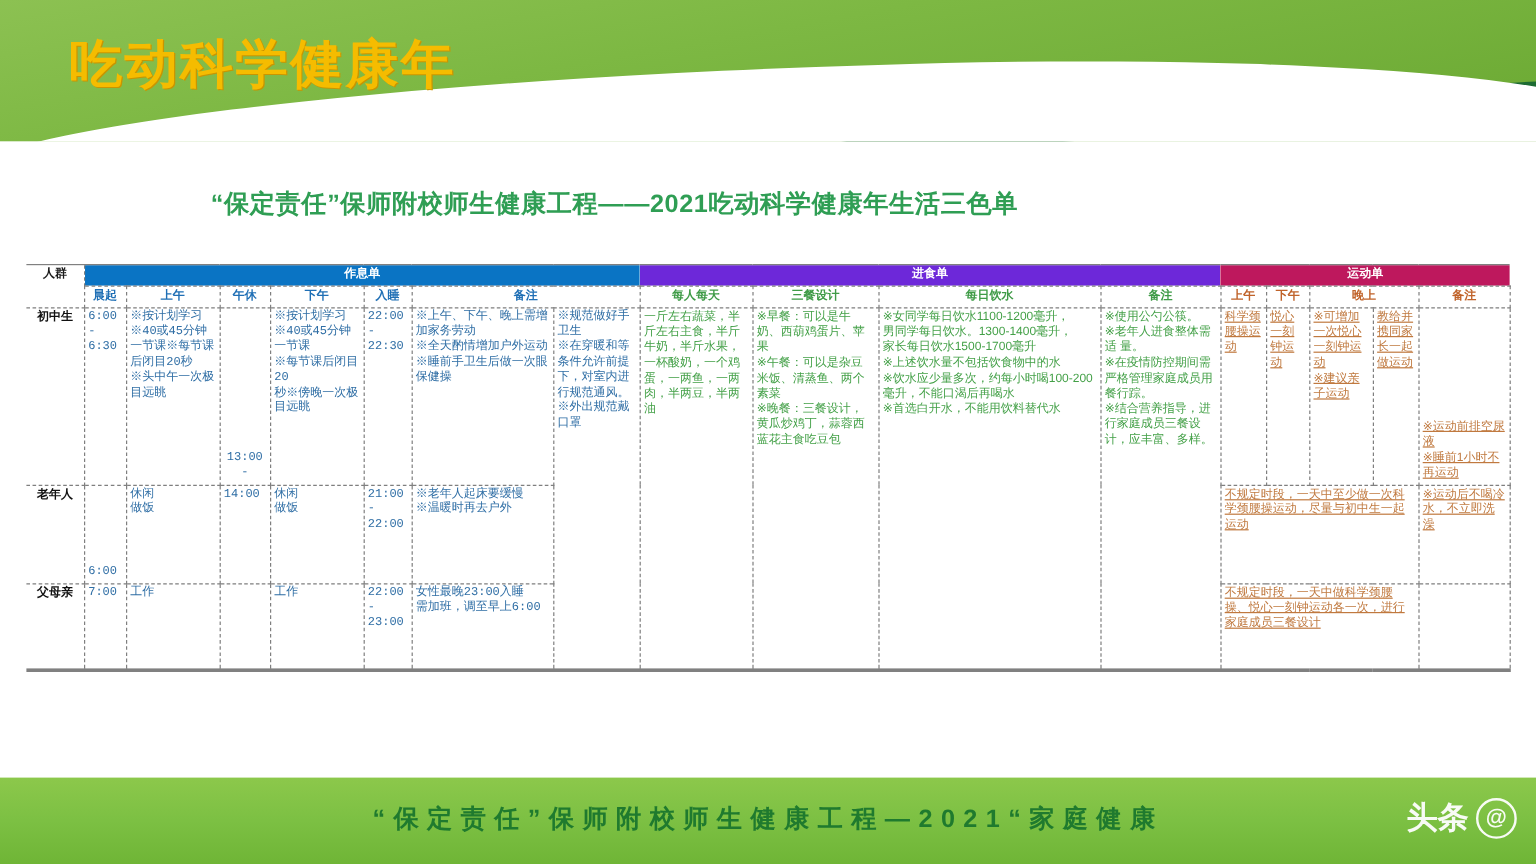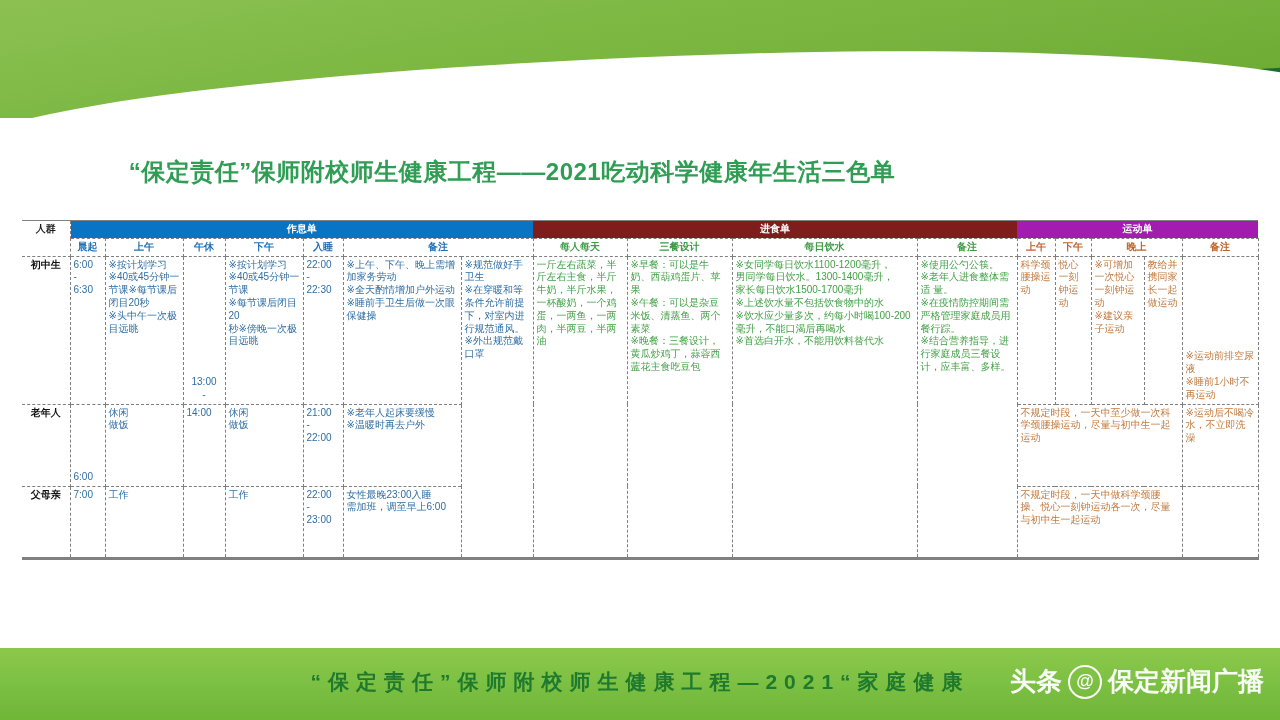--- a/index.html
+++ b/index.html
@@ -38,21 +38,21 @@
     color:#f5bc00;
     letter-spacing:2px;
     text-shadow:1px 1px 0 #c99500;
     z-index:5;
   }
 
   
   .main-title{
     position:absolute;left:0;top:156px;width:1024px;
     text-align:center;
-    font-size:24px;font-weight:bold;
+    font-size:21px;font-weight:bold;
     color:#2f9e54;
     letter-spacing:0.5px;
   }
 
   
   .table-wrap{
     position:absolute;left:22px;top:220px;width:1236px;
   }
   table.sheet{
     border-collapse:collapse;
@@ -73,22 +73,22 @@
   .grp{
     text-align:center;
     color:#ffffff;
     font-size:12.5px;
     font-weight:bold;
     border:none !important;
     padding:6px 0 7px 0;
     vertical-align:middle;
   }
   .grp-rest{background:#0a74c4;}
-  .grp-eat{background:#7f1d1d;}
-  .grp-move{background:#a21caf;}
+  .grp-eat{background:#6d28d9;}
+  .grp-move{background:#be185d;}
 
   .corner{
     vertical-align:bottom;
     text-align:center;
     font-size:12px;
     font-weight:bold;
     color:#1a1a1a;
     border-left:none !important;
     border-top:none !important;
     padding-bottom:4px;
@@ -108,23 +108,23 @@
 
   .rowhead{
     text-align:center;
     font-size:12px;
     font-weight:bold;
     color:#111;
     vertical-align:middle;
     border-left:none !important;
   }
 
-  .c-rest{color:#2f6ea5;}
+  .c-rest{color:#2f6ea5;font-family:Liberation Mono, monospace;}
   .c-eat{color:#43a047;}
-  .c-move{color:#c0793f;}
+  .c-move{color:#c0793f;text-decoration:underline;}
 
   .mid{vertical-align:middle;}
   .tiny{font-size:9.5px;line-height:1.3;}
 
   td.timecell{font-size:10.5px;vertical-align:middle;}
 
   
   .footer{
     position:absolute;left:0;top:648px;width:1280px;height:72px;
     background:linear-gradient(180deg,#8cc84b 0%,#7cc043 50%,#6fb536 100%);
@@ -153,20 +153,21 @@
     line-height:28px;text-align:center;font-weight:bold;
   }
 </style>
 </head>
 <body>
 
 <div class="header">
   <div class="header-green"></div>
   <div class="header-dark-swoosh"></div>
   <div class="header-white-curve"></div>
+  <div class="header-title">吃动科学健康年</div>
 </div>
 
 <div class="main-title">“保定责任”保师附校师生健康工程——2021吃动科学健康年生活三色单</div>
 
 <div class="table-wrap">
 <table class="sheet">
   <colgroup>
     <col style="width:48px">
     <col style="width:35px">
     <col style="width:78px">
@@ -286,27 +287,26 @@
     <td class="timecell c-rest">7:00</td>
     <td class="c-rest mid">工作</td>
     <td class="timecell c-rest"></td>
     <td class="c-rest mid">工作</td>
     <td class="timecell c-rest mid" style="white-space: pre-line;">22:00
 -
 23:00</td>
     <td class="c-rest mid" style="white-space: pre-line;">女性最晚23:00入睡
 需加班，调至早上6:00</td>
 
-    <td class="c-move mid" colspan="4">不规定时段，一天中做科学颈腰操、悦心一刻钟运动各一次，尽量与初中生一起运动</td>
+    <td class="c-move mid" colspan="4">不规定时段，一天中做科学颈腰操、悦心一刻钟运动各一次，进行家庭成员三餐设计</td>
     <td></td>
   </tr>
 </tbody>
     </table>
 </div>
 
 <div class="footer">
   <div class="footer-text">“保定责任”保师附校师生健康工程—2021“家庭健康</div>
   <div class="watermark">
     <span class="wm-badge">头条</span>
     <span class="wm-circle">@</span>
-    <span class="wm-badge">保定新闻广播</span>
   </div>
 </div>
 
 </body></html>

